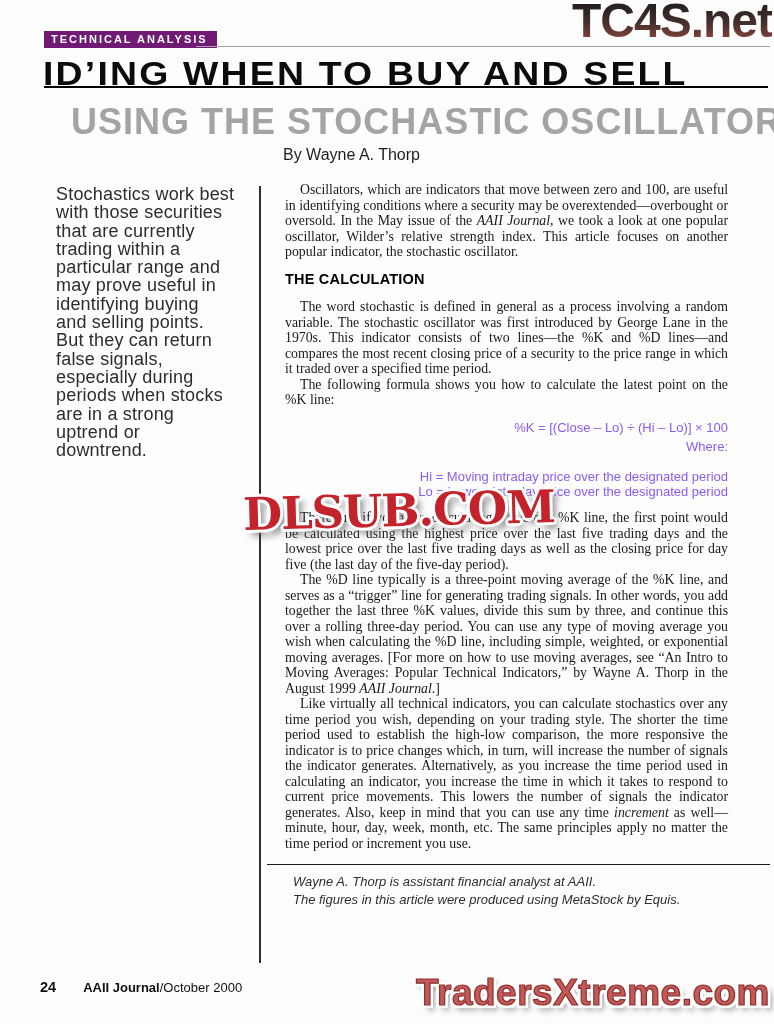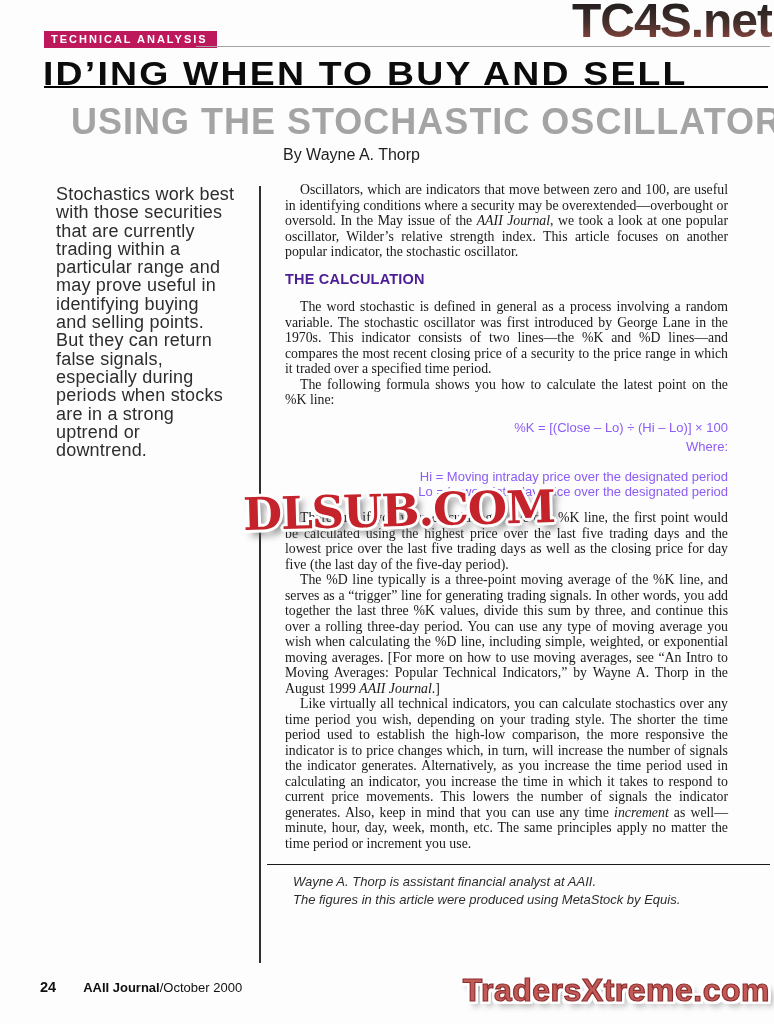--- a/index.html
+++ b/index.html
@@ -14,21 +14,21 @@
     position:absolute; top:-7px; right:2px;
     font-size:48px; font-weight:800; letter-spacing:-1px;
     background:linear-gradient(180deg,#1c1c1c 12%, #45302c 55%, #9c4a42 95%);
     -webkit-background-clip:text; background-clip:text; color:transparent;
     white-space:nowrap;
   }
 
   
   .kicker {
     position:absolute; left:44px; top:31px; height:17px;
-    background:#be185d; color:#ffffff;
+    background:#701a75; color:#ffffff;
     font-size:11px; font-weight:700; letter-spacing:2px;
     padding:2px 9px 0 7px; box-sizing:border-box; white-space:nowrap;
   }
   .kicker-rule { position:absolute; left:196px; top:46px; width:574px; height:1px; background:#a3a3a3; }
 
   .title {
     position:absolute; left:43px; top:54px; margin:0;
     font-size:34px; font-weight:800; letter-spacing:2px; color:#0c0c0c;
     white-space:nowrap; transform:scaleX(1.10); transform-origin:left top;
   }
@@ -54,21 +54,21 @@
     position:absolute; left:285px; top:182px; width:443px;
     font-family:"Liberation Serif", serif;
     font-size:13.8px; line-height:15.5px; color:#191919;
     text-align:justify;
   }
   .main p { margin:0; text-indent:15px; }
   .main em { font-style:italic; }
   .calc-heading {
     margin:12px 0 12px 0;
     font-family:"Liberation Sans", sans-serif;
-    font-size:14.5px; font-weight:700; letter-spacing:0.2px; color:#4c1d95;
+    font-size:14.5px; font-weight:700; letter-spacing:0.2px; color:#000000;
     text-align:left;
   }
   .formula {
     margin:12px 0 11px 0;
     font-family:"Liberation Sans", sans-serif;
     font-size:13px; line-height:15.2px; color:#8b5cf6; text-align:right;
   }
   .formula .eq { margin-bottom:4px; }
   .formula .gap { height:15px; }
   .foot-rule { margin-top:13px; margin-left:-18px; width:503px; border-top:1.5px solid #1a1a1a; }
@@ -92,21 +92,21 @@
     transform:rotate(-1.5deg);
     text-shadow:
       -2px -2px 0 #fff, 2px -2px 0 #fff, -2px 2px 0 #fff, 2px 2px 0 #fff,
       -3px 0 0 #fff, 3px 0 0 #fff, 0 -3px 0 #fff, 0 3px 0 #fff,
       5px 6px 7px rgba(90,90,90,0.75);
   }
 
   
   .wm-bottom {
     position:absolute; right:4px; top:972px;
-    font-size:32px; font-weight:800; letter-spacing:0.5px;
+    font-size:37px; font-weight:800; letter-spacing:0.5px;
     color:#c25a58; white-space:nowrap;
     -webkit-text-stroke:1.2px #8c2f2e;
     text-shadow:
       -3px -3px 0 #fff, 3px -3px 0 #fff, -3px 3px 0 #fff, 3px 3px 0 #fff,
       -3px 0 0 #fff, 3px 0 0 #fff, 0 -3px 0 #fff, 0 3px 0 #fff,
       4px 5px 6px rgba(110,110,110,0.8);
   }
 </style>
 </head>
 <body>

